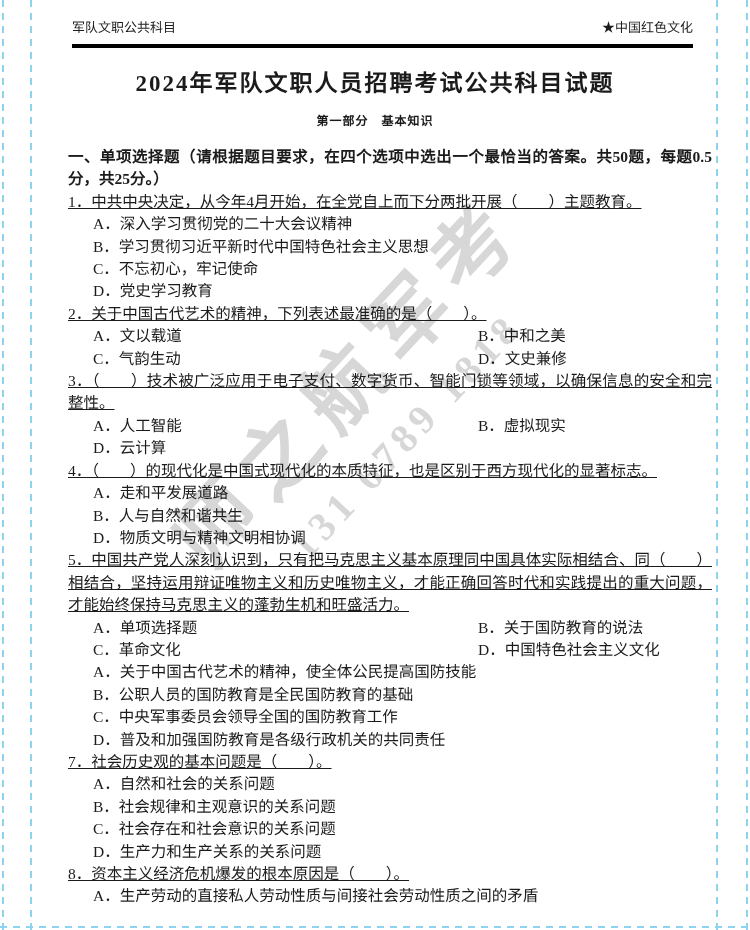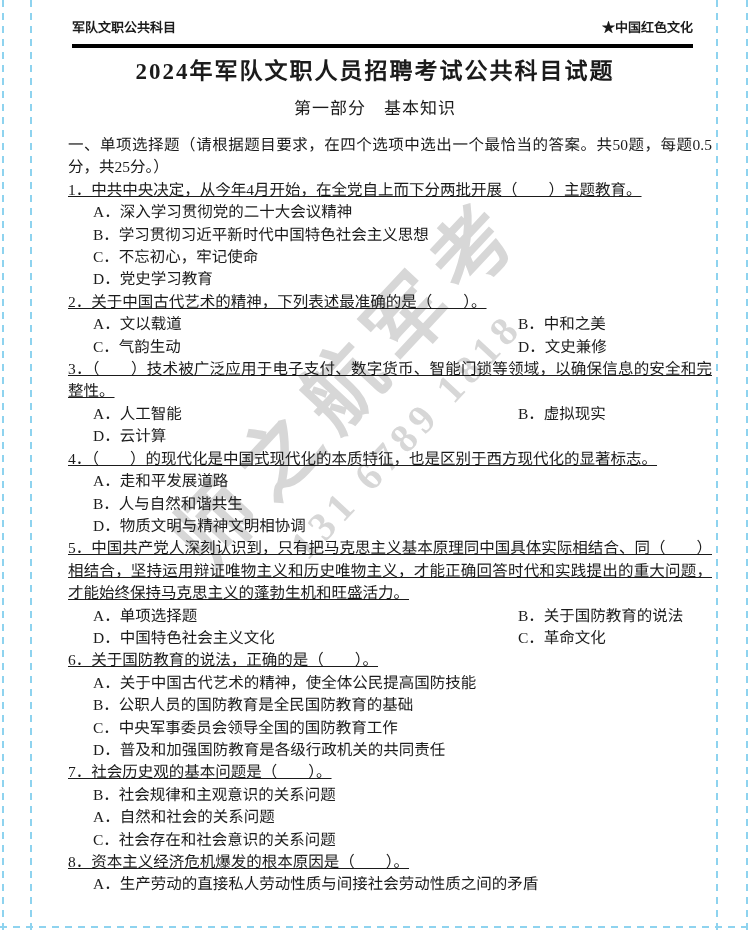--- a/index.html
+++ b/index.html
@@ -16,34 +16,34 @@
   .crop-v.r1 { left:716px; } .crop-v.r2 { left:746px; }
   .crop-h { position:absolute; left:0; right:0; height:2px; bottom:2px;
     background:repeating-linear-gradient(to right,#8ed3ef 0 7px,transparent 7px 13px); }
   
   .wm { position:absolute; left:-45px; top:330px; width:830px; text-align:center;
         transform:rotate(-47deg); color:#d7d7d7; z-index:1; pointer-events:none; }
   .wm-brand { font-size:80px; font-weight:bold; letter-spacing:14px; line-height:1.1; }
   .wm-phone { font-size:40px; font-weight:bold; letter-spacing:6px; margin-top:10px; }
   
   .header { position:relative; z-index:2; display:flex; justify-content:space-between;
-            padding:20px 57px 0 72px; font-size:13px; line-height:15px;font-weight:bold; }
+            padding:20px 57px 0 72px; font-size:13px; line-height:15px; }
   .rule { position:relative; z-index:2; margin:9px 57px 0 72px; height:3px;
           border-top:2px solid #000; border-bottom:2px solid #000; }
-  .title { position:relative; z-index:2; margin-top:9px; text-align:center;
+  .title { position:relative; z-index:2; margin-top:21px; text-align:center;
            font-size:23px; font-weight:bold; letter-spacing:2px; line-height:30px; }
   .section { position:relative; z-index:2; margin-top:11px; text-align:center;
-             font-size:17px; font-weight:normal; letter-spacing:1px; line-height:22px; }
+             font-size:12px; font-weight:bold; letter-spacing:1px; line-height:22px; }
   
   .content { position:relative; z-index:2; margin:14px 38px 0 68px;
              font-size:15.5px; line-height:22.4px; text-align:justify; }
-  .intro { font-weight:normal; }
+  .intro { font-weight:bold; }
   .stem { text-align:justify;text-decoration:underline; }
   .opt { padding-left:25px; }
-  .opt-row { display:grid; grid-template-columns:385px 1fr; padding-left:25px;gap:40px; }
+  .opt-row { display:grid; grid-template-columns:385px 1fr; padding-left:25px; }
   .opt-row .opt { padding-left:0; }
 </style>
 </head>
 <body>
 
 <div class="page">
 
   <div class="crop-v l1"></div>
   <div class="crop-v l2"></div>
   <div class="crop-v r1"></div>
@@ -101,36 +101,36 @@
           <div class="opt">B．人与自然和谐共生</div>
           <div class="opt">D．物质文明与精神文明相协调</div>
         </div>
         <div class="question">
           <div class="stem">5．中国共产党人深刻认识到，只有把马克思主义基本原理同中国具体实际相结合、同（　　）相结合，坚持运用辩证唯物主义和历史唯物主义，才能正确回答时代和实践提出的重大问题，才能始终保持马克思主义的蓬勃生机和旺盛活力。</div>
           <div class="opt-row">
             <div class="opt">A．单项选择题</div>
             <div class="opt">B．关于国防教育的说法</div>
           </div>
           <div class="opt-row">
+            <div class="opt">C．革命文化</div>
             <div class="opt">D．中国特色社会主义文化</div>
-            <div class="opt">C．革命文化</div>
           </div>
         </div>
         <div class="question">
-          <div class="stem">6．关于国防教育的说法，正确的是（　　）。</div>
           <div class="opt">A．关于中国古代艺术的精神，使全体公民提高国防技能</div>
           <div class="opt">B．公职人员的国防教育是全民国防教育的基础</div>
           <div class="opt">C．中央军事委员会领导全国的国防教育工作</div>
           <div class="opt">D．普及和加强国防教育是各级行政机关的共同责任</div>
         </div>
         <div class="question">
           <div class="stem">7．社会历史观的基本问题是（　　）。</div>
+          <div class="opt">A．自然和社会的关系问题</div>
           <div class="opt">B．社会规律和主观意识的关系问题</div>
-          <div class="opt">A．自然和社会的关系问题</div>
           <div class="opt">C．社会存在和社会意识的关系问题</div>
+          <div class="opt">D．生产力和生产关系的关系问题</div>
         </div>
         <div class="question">
           <div class="stem">8．资本主义经济危机爆发的根本原因是（　　）。</div>
           <div class="opt">A．生产劳动的直接私人劳动性质与间接社会劳动性质之间的矛盾</div>
         </div>
       </div>
   </div>
 
 </div>
 

